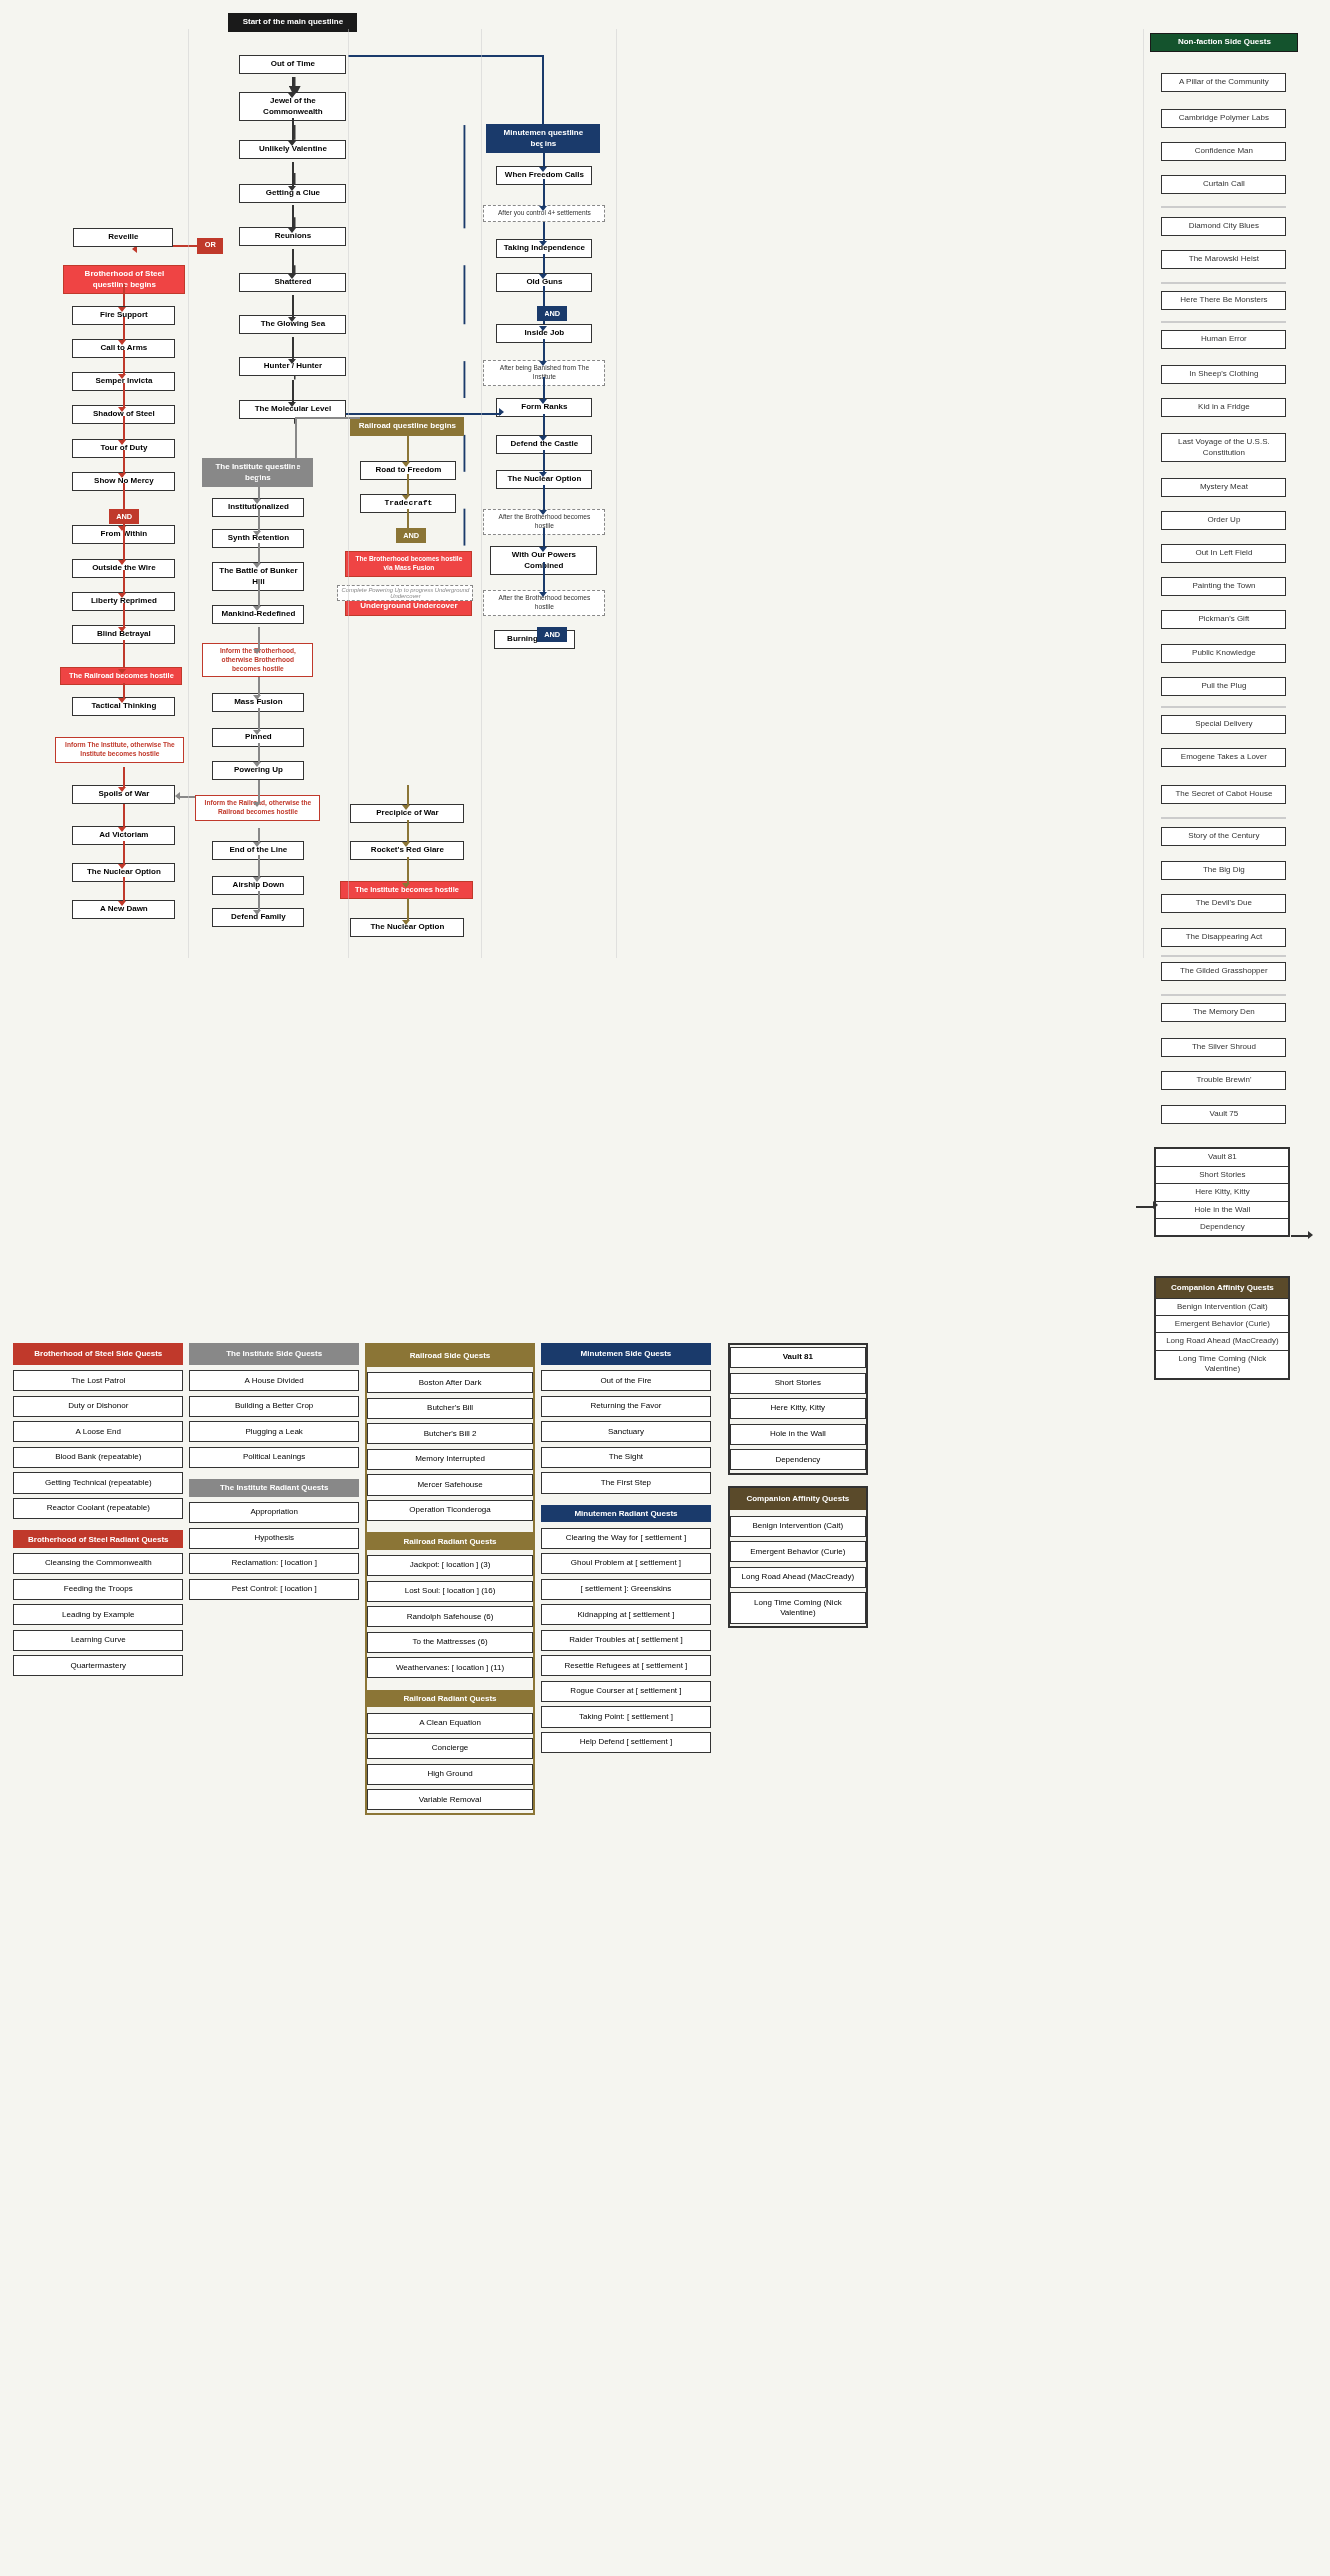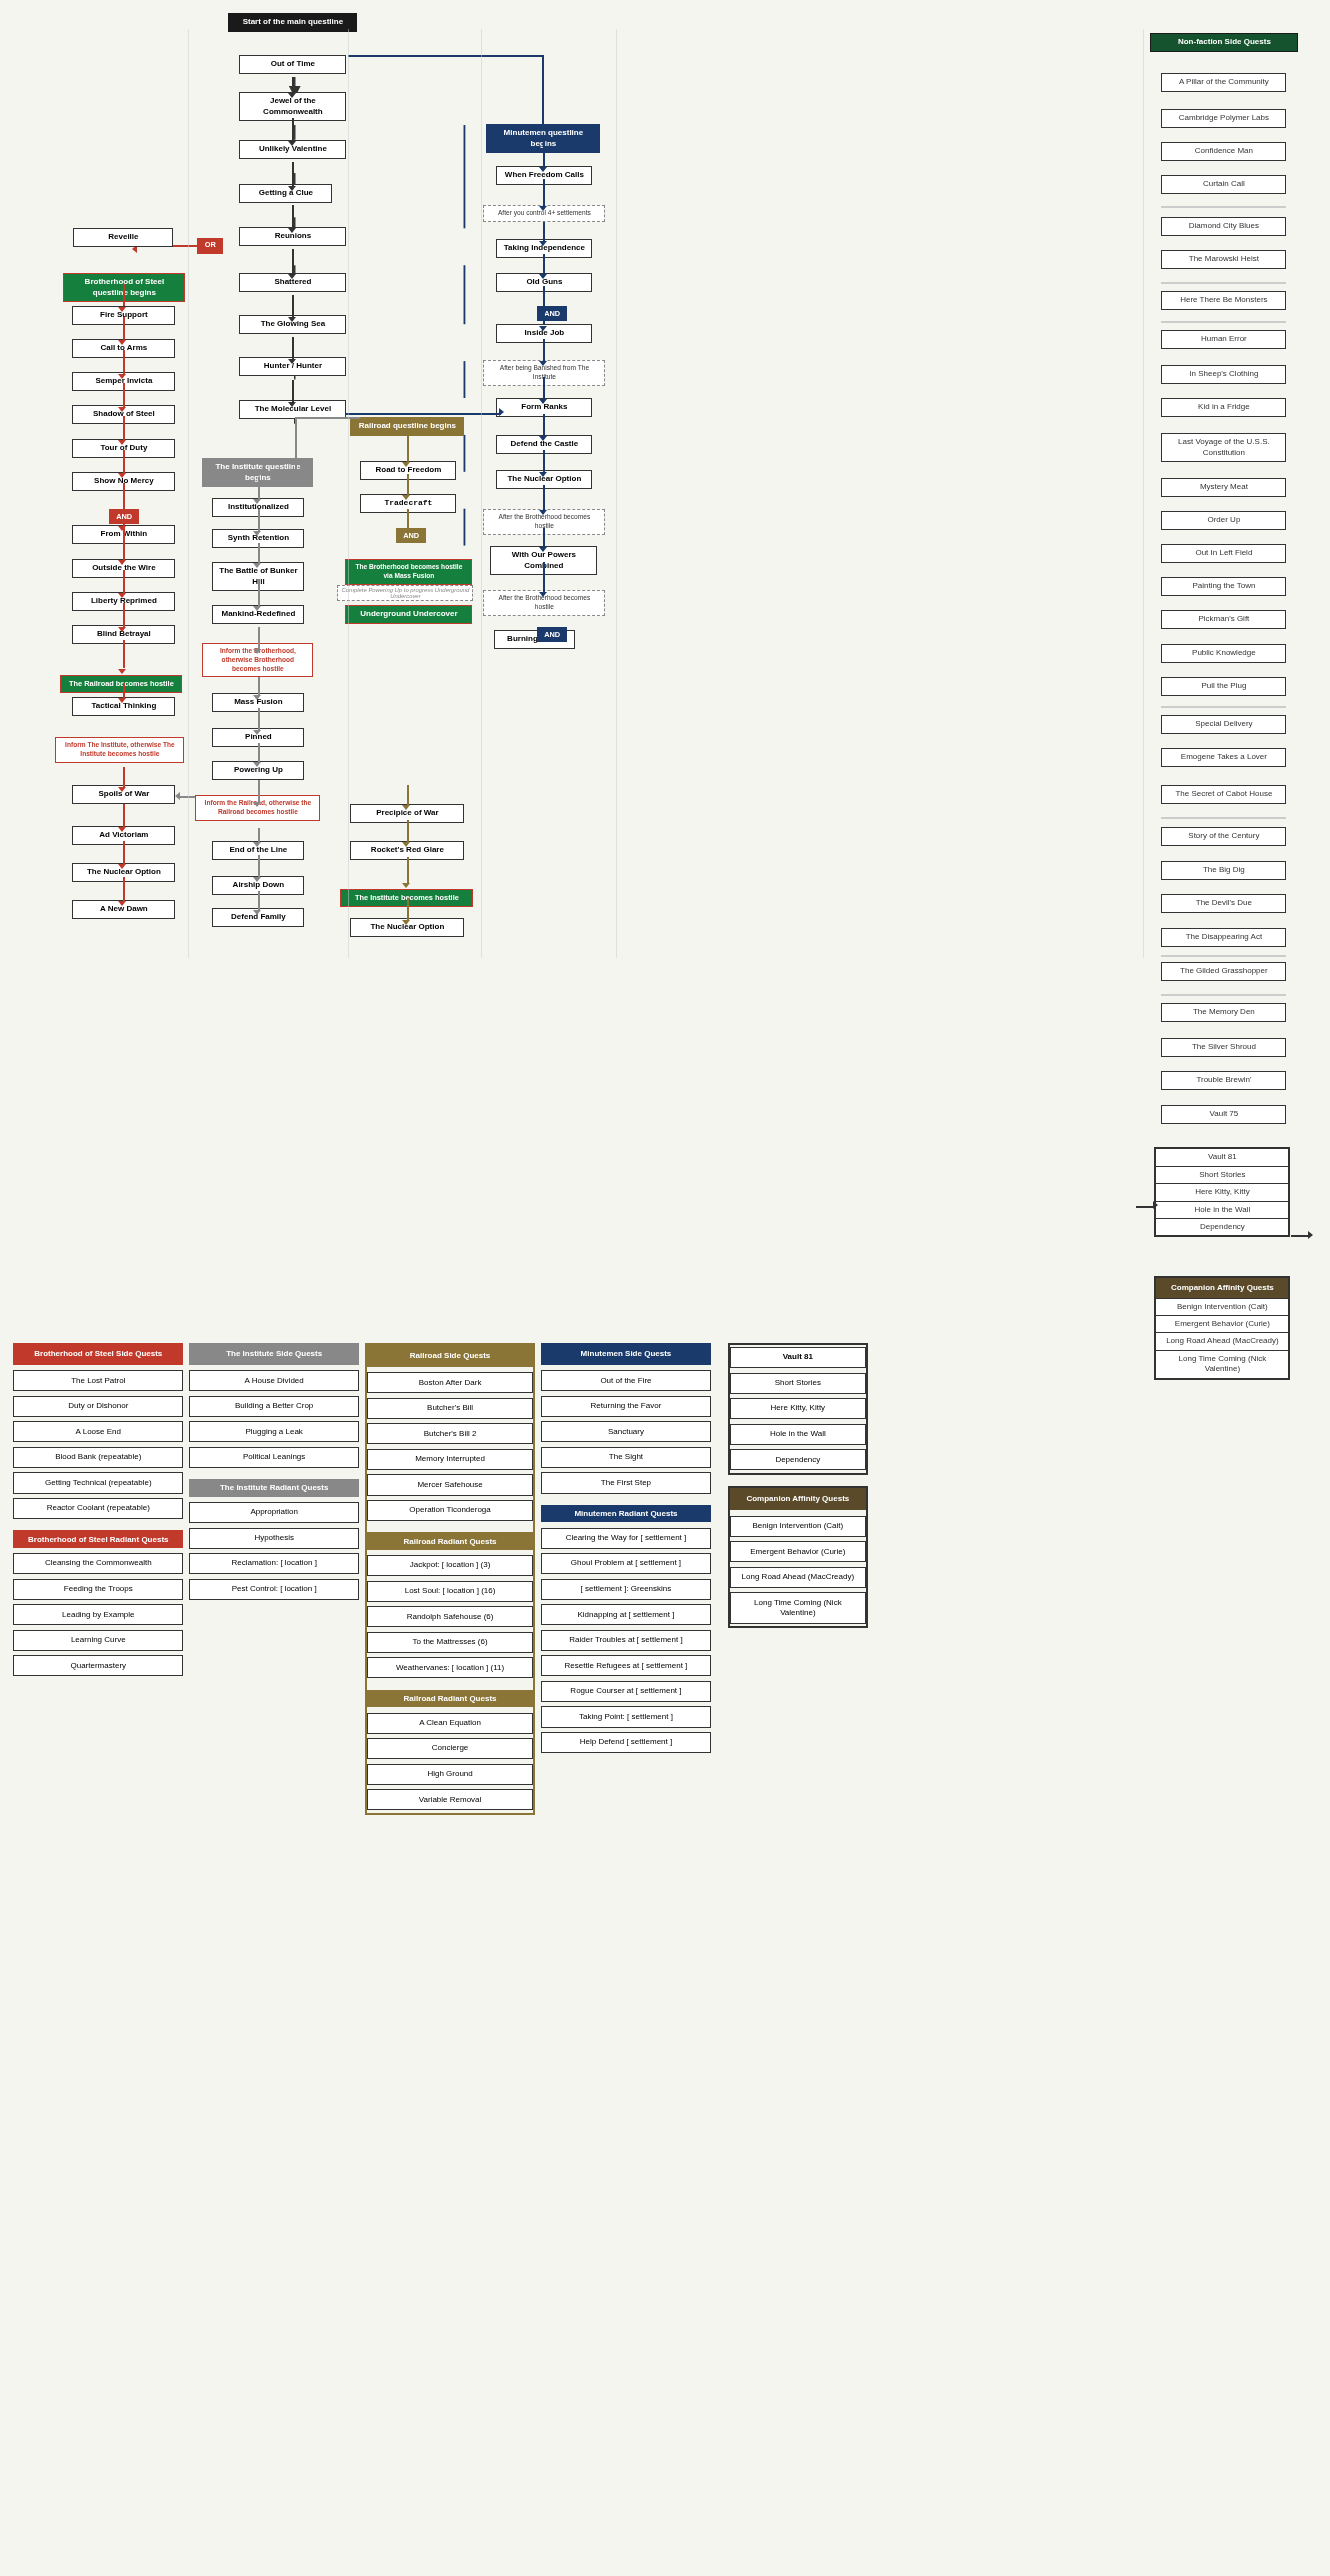--- a/index.html
+++ b/index.html
@@ -26,21 +26,21 @@
       background: white;
       text-align: center;
       padding: 3px 4.4px;
       font-size: 8px;
       font-weight: bold;
       line-height: 1.3;
       white-space: normal;
     }
 
     .qb.blk { background: #1a1a1a; color: white; border-color: #1a1a1a; }
-    .qb.red { background: #15803d; color: white; border-color: #c0392b; margin-top: 8px; }
+    .qb.red { background: #ef4444; color: white; border-color: #c0392b; }
     .qb.gray { background: #888; color: white; border-color: #888; }
     .qb.gold { background: #8B7536; color: white; border-color: #8B7536; }
     .qb.blue { background: #1a3a6b; color: white; border-color: #1a3a6b; }
     .qb.dashed { border: 1.5px dashed #888; background: white; color: #333; font-weight: normal; font-size: 7.4px; }
     .qb.note { border: 1.5px solid #c0392b; background: white; color: #c0392b; font-weight: bold; font-size: 7.4px; }
     .qb.or-label { background: #c0392b; color: white; border-color: #c0392b; font-size: 7.4px; padding: 1.5px 4.4px; }
     .qb.and-label { background: #c0392b; color: white; border-color: #c0392b; font-size: 7.4px; padding: 1.5px 4.4px; width: 29.5px !important; }
     .qb.and-blue { background: #1a3a6b; color: white; border-color: #1a3a6b; font-size: 7.4px; padding: 1.5px 4.4px; width: 29.5px !important; }
     .qb.and-gold { background: #8B7536; color: white; border-color: #8B7536; font-size: 7.4px; padding: 1.5px 4.4px; width: 29.5px !important; }
     .qb.nf-header { background: #14532d; color: white; border-color: #1a1a1a; font-size: 8px; }
@@ -130,21 +130,21 @@
         <marker id="arrowGray" markerWidth="8" markerHeight="8" refX="4" refY="4" orient="auto">
           <path d="M0,0 L0,8 L8,4 z" fill="#888"></path>
         </marker>
       </defs>
     </svg>
 
     <div class="qb blk" style="left:221px;top:5.9px;width:129px;">Start of the main questline</div>
     <div class="qb" style="left:232px;top:48px;width:107px;">Out of Time</div>
     <div class="qb" style="left:232px;top:85px;width:107px;">Jewel of the Commonwealth</div>
     <div class="qb" style="left:232px;top:133px;width:107px;">Unlikely Valentine</div>
-    <div class="qb" style="left:232px;top:177px;width:93px;">Getting a Clue</div>
+    <div class="qb" style="left:232px;top:177px;width:107px;">Getting a Clue</div>
     <div class="qb" style="left:232px;top:220px;width:107px;">Reunions</div>
     <div class="qb" style="left:232px;top:266px;width:107px;">Shattered</div>
     <div class="qb" style="left:232px;top:308px;width:107px;">The Glowing Sea</div>
     <div class="qb" style="left:232px;top:350px;width:107px;">Hunter / Hunter</div>
     <div class="qb" style="left:232px;top:393px;width:107px;">The Molecular Level</div>
 
     <div style="position:absolute;left:285px;top:70px;width:1.5px;height:16px;background:#333;"></div>
     <div style="position:absolute;left:285px;top:111px;width:1.5px;height:23.6px;background:#333;"></div>
     <div style="position:absolute;left:285px;top:155px;width:1.5px;height:23.6px;background:#333;"></div>
     <div style="position:absolute;left:285px;top:198px;width:1.5px;height:23.6px;background:#333;"></div>

